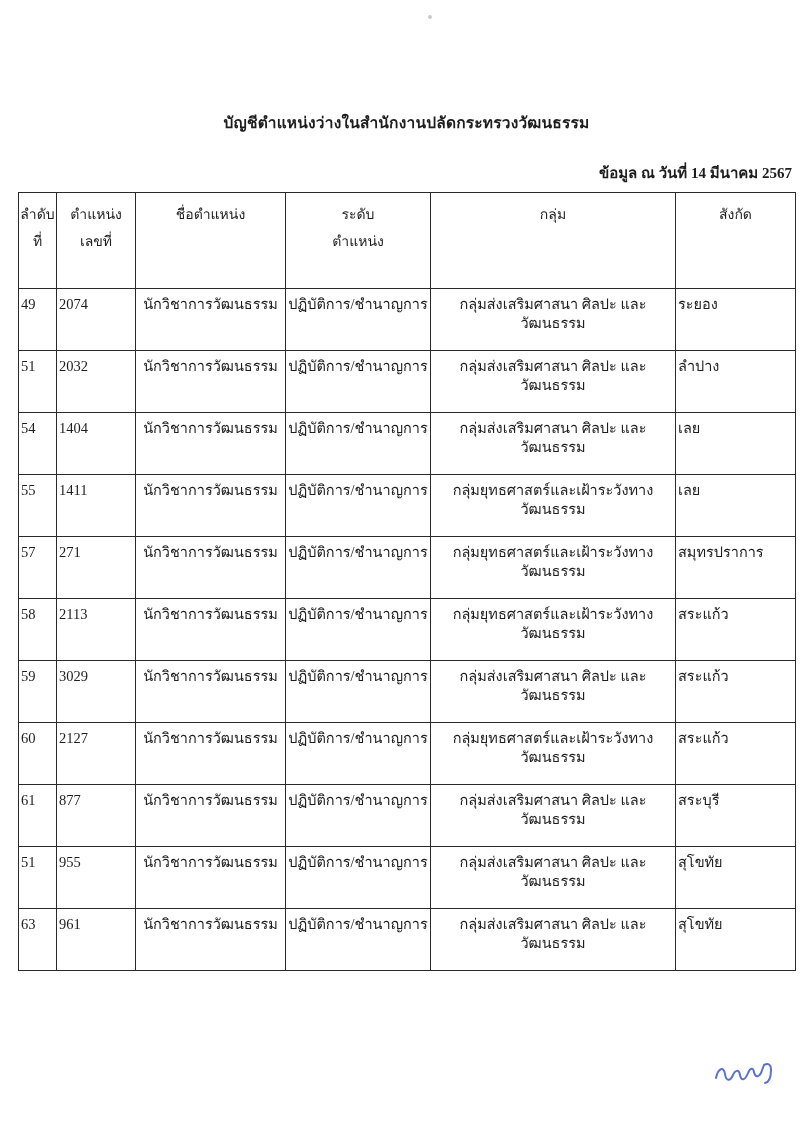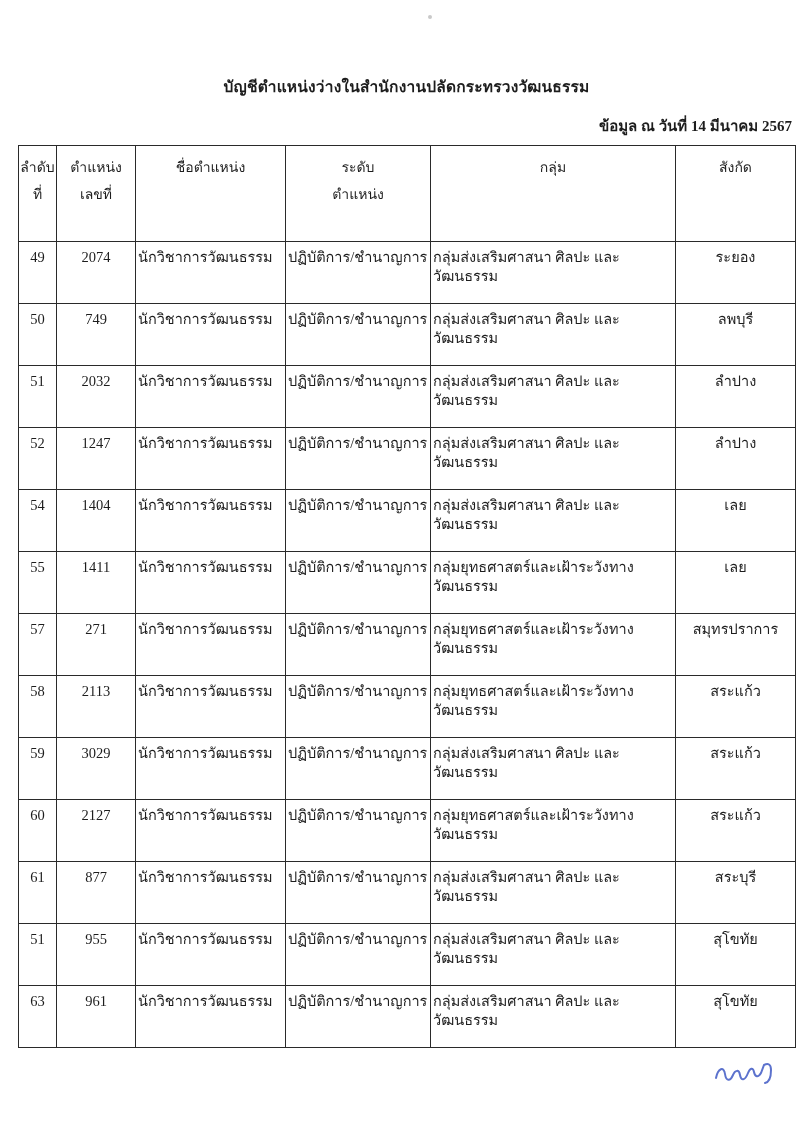--- a/index.html
+++ b/index.html
@@ -15,31 +15,31 @@
     color: #1d1d1d;
     overflow: hidden;
   }
   .doc {
     position: absolute;
     left: 18px;
     top: 0;
     width: 777px;
   }
   .title {
-    margin-top: 74px;
+    margin-top: 110px;
     text-align: center;
     font-weight: bold;
     font-size: 15.5px;
     letter-spacing: 0.2px;
   }
   .date-note {
     text-align: right;
     font-weight: bold;
     font-size: 15px;
-    margin-top: 15px;
+    margin-top: 26px;
     margin-bottom: 7px;
     padding-right: 3px;
   }
   table.vacancy {
     border-collapse: collapse;
     width: 777px;
     table-layout: fixed;
   }
   table.vacancy th,
   table.vacancy td {
@@ -54,22 +54,22 @@
     padding-top: 8px;
     line-height: 27px;
     text-align: center;
   }
   table.vacancy td {
     height: 55px;
     font-size: 14.5px;
     line-height: 19px;
     padding: 6px 2px 0 2px;
   }
-  td.c { text-align: center; }
-  td.l { text-align: left; padding-left: 4px; }
+  td.c { }
+  td.l { text-align: center; padding-left: 4px; }
   .hline { display: block; }
   .signature {
     position: absolute;
     left: 712px;
     top: 1058px;
     width: 70px;
     height: 40px;
   }
   .speck {
     position: absolute;
@@ -129,46 +129,30 @@
     <tbody>
   <tr>
     <td class="c">49</td>
     <td class="c">2074</td>
     <td class="l">นักวิชาการวัฒนธรรม</td>
     <td class="l">ปฏิบัติการ/ชำนาญการ</td>
     <td class="l">กลุ่มส่งเสริมศาสนา ศิลปะ และวัฒนธรรม</td>
     <td class="c">ระยอง</td>
   </tr>
 
-  <tr>
-    <td class="c">50</td>
-    <td class="c">749</td>
-    <td class="l">นักวิชาการวัฒนธรรม</td>
-    <td class="l">ปฏิบัติการ/ชำนาญการ</td>
-    <td class="l">กลุ่มส่งเสริมศาสนา ศิลปะ และวัฒนธรรม</td>
-    <td class="c">ลพบุรี</td>
-  </tr>
 
   <tr>
     <td class="c">51</td>
     <td class="c">2032</td>
     <td class="l">นักวิชาการวัฒนธรรม</td>
     <td class="l">ปฏิบัติการ/ชำนาญการ</td>
     <td class="l">กลุ่มส่งเสริมศาสนา ศิลปะ และวัฒนธรรม</td>
     <td class="c">ลำปาง</td>
   </tr>
 
-  <tr>
-    <td class="c">52</td>
-    <td class="c">1247</td>
-    <td class="l">นักวิชาการวัฒนธรรม</td>
-    <td class="l">ปฏิบัติการ/ชำนาญการ</td>
-    <td class="l">กลุ่มส่งเสริมศาสนา ศิลปะ และวัฒนธรรม</td>
-    <td class="c">ลำปาง</td>
-  </tr>
 
 
   <tr>
     <td class="c">54</td>
     <td class="c">1404</td>
     <td class="l">นักวิชาการวัฒนธรรม</td>
     <td class="l">ปฏิบัติการ/ชำนาญการ</td>
     <td class="l">กลุ่มส่งเสริมศาสนา ศิลปะ และวัฒนธรรม</td>
     <td class="c">เลย</td>
   </tr>

